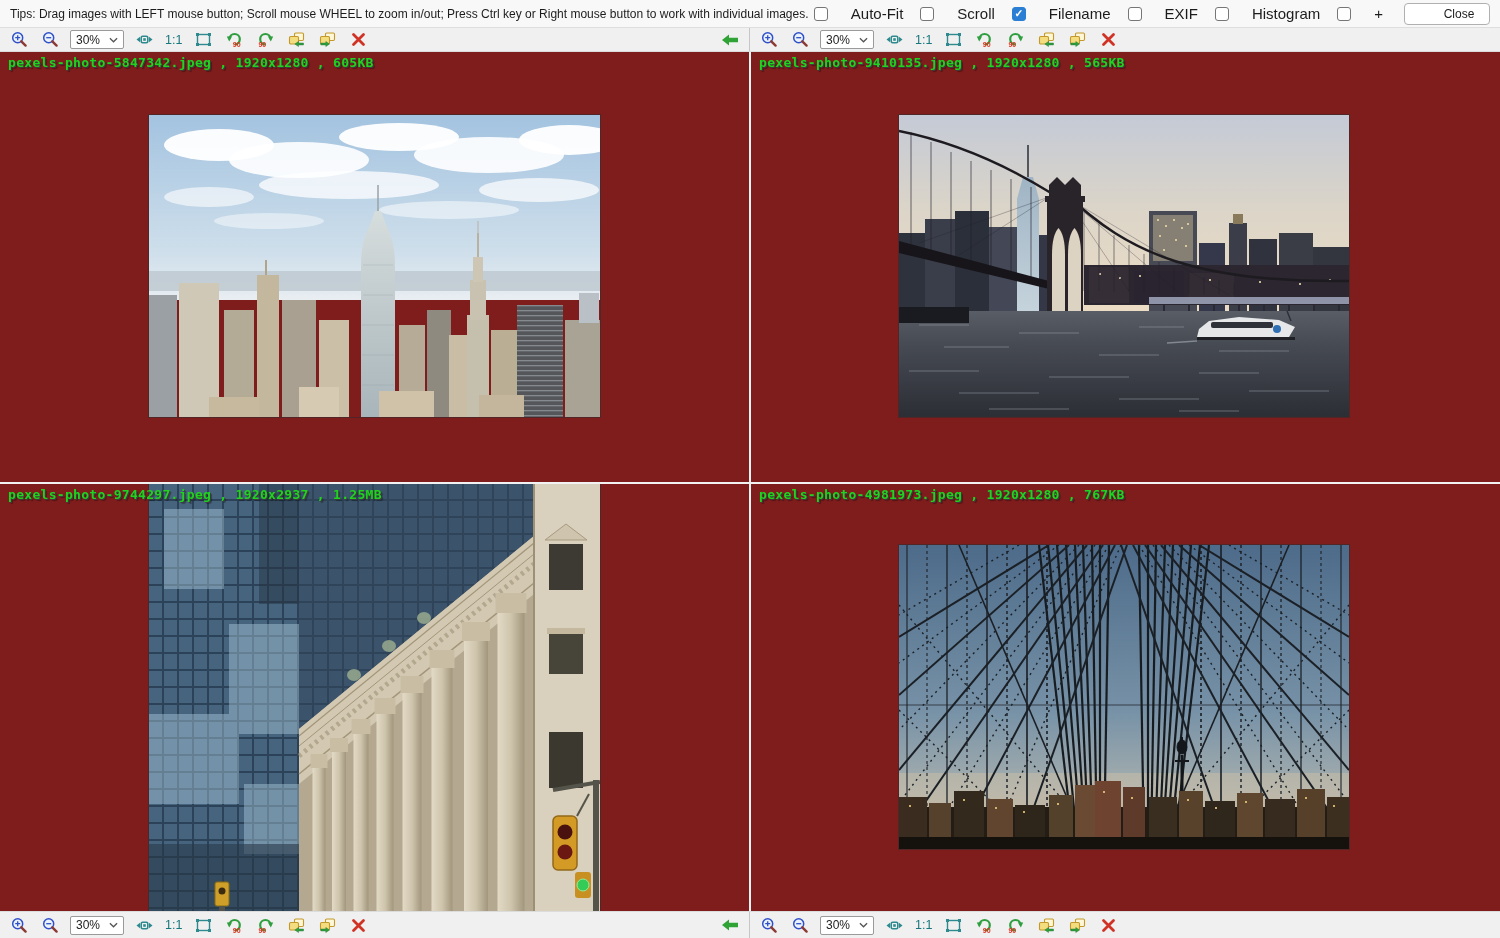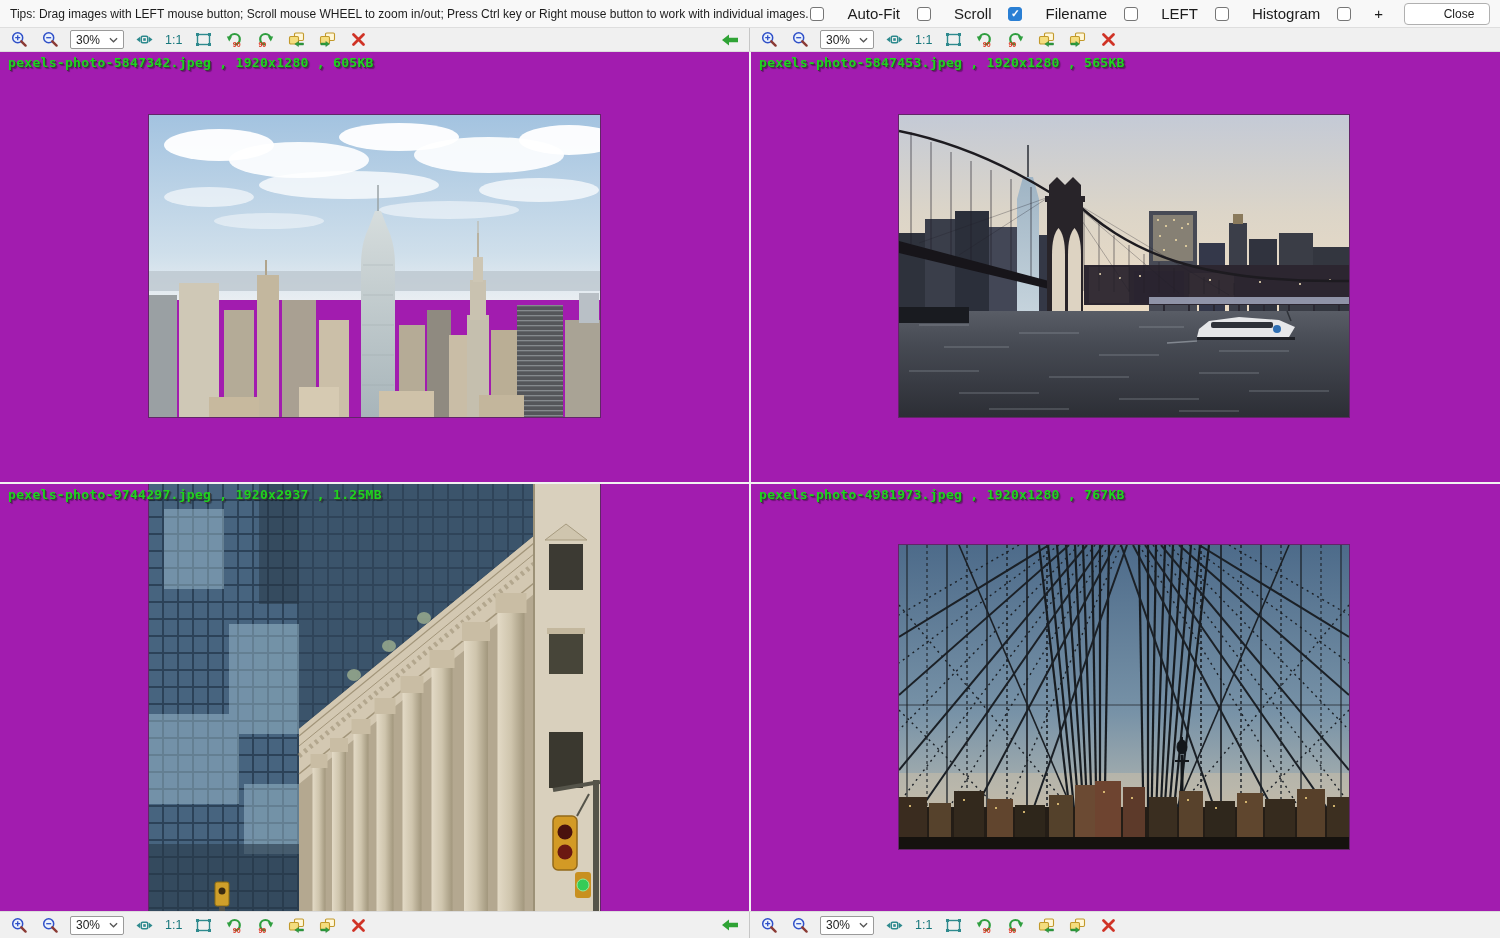--- a/index.html
+++ b/index.html
@@ -46,21 +46,21 @@
   .chev { width:9px; height:6px; }
   .ratio { color:#17777c; font-weight:400; font-size:12.5px; padding:0 1px; }
   .spacer { flex:1; }
 
   
   .panes {
     flex:0 0 859px; display:grid;
     grid-template-columns:749px 749px; grid-template-rows:430px 427px;
     gap:2px; background:#f2f2f2;
   }
-  .pane { position:relative; background:#a21caf; overflow:hidden; }
+  .pane { position:relative; background:#7f1d1d; overflow:hidden; }
   .fname {
     position:absolute; top:3px; left:8px; z-index:5;
     font-family:"DejaVu Sans Mono", monospace; font-weight:700; font-size:13px; letter-spacing:.3px;
     color:#1fd31f; text-shadow:1px 1px 0 #3c3c3c, 2px 2px 1px rgba(0,0,0,.35);
     white-space:pre;
   }
   .photo { position:absolute; box-shadow:0 0 0 1px rgba(45,45,45,.55); }
   .photo svg { display:block; width:100%; height:100%; }
   .photo.tl { left:149px; top:63px; width:451px; height:302px; }
   .photo.tr { left:148px; top:63px; width:450px; height:302px; }
@@ -139,21 +139,21 @@
       <label class="cb-item">
         <span class="cb"></span>
         <span>Scroll</span>
       </label>
       <label class="cb-item">
         <span class="cb checked"></span>
         <span>Filename</span>
       </label>
       <label class="cb-item">
         <span class="cb"></span>
-        <span>LEFT</span>
+        <span>EXIF</span>
       </label>
       <label class="cb-item">
         <span class="cb"></span>
         <span>Histogram</span>
       </label>
       <label class="cb-item">
         <span class="cb"></span>
         <span>+</span>
       </label>
       <button class="close-btn">Close</button>
@@ -344,21 +344,21 @@
             <rect x="150" y="272" width="40" height="30" fill="#d6cab2"></rect>
             <rect x="60" y="282" width="50" height="20" fill="#c7b99e"></rect>
             <rect x="230" y="276" width="55" height="26" fill="#cfc2a9"></rect>
             <rect x="330" y="280" width="45" height="22" fill="#c3b69c"></rect>
           </g>
         </svg>
       </div>
     </div>
 
     <div class="pane">
-      <span class="fname">pexels-photo-5847453.jpeg , 1920x1280 , 565KB</span>
+      <span class="fname">pexels-photo-9410135.jpeg , 1920x1280 , 565KB</span>
       <div class="photo tr">
         <svg viewBox="0 0 450 302">
           <defs>
             <linearGradient id="s2sky" x1="0" y1="0" x2="0" y2="1">
               <stop offset="0" stop-color="#c4cad6"></stop>
                 <stop offset="0.5" stop-color="#dcd5c8"></stop>
                 <stop offset="1" stop-color="#ecdcc4"></stop>
             </linearGradient>
             <linearGradient id="s2wtc" x1="0" y1="0" x2="0" y2="1">
               <stop offset="0" stop-color="#9fb4c4"></stop>

